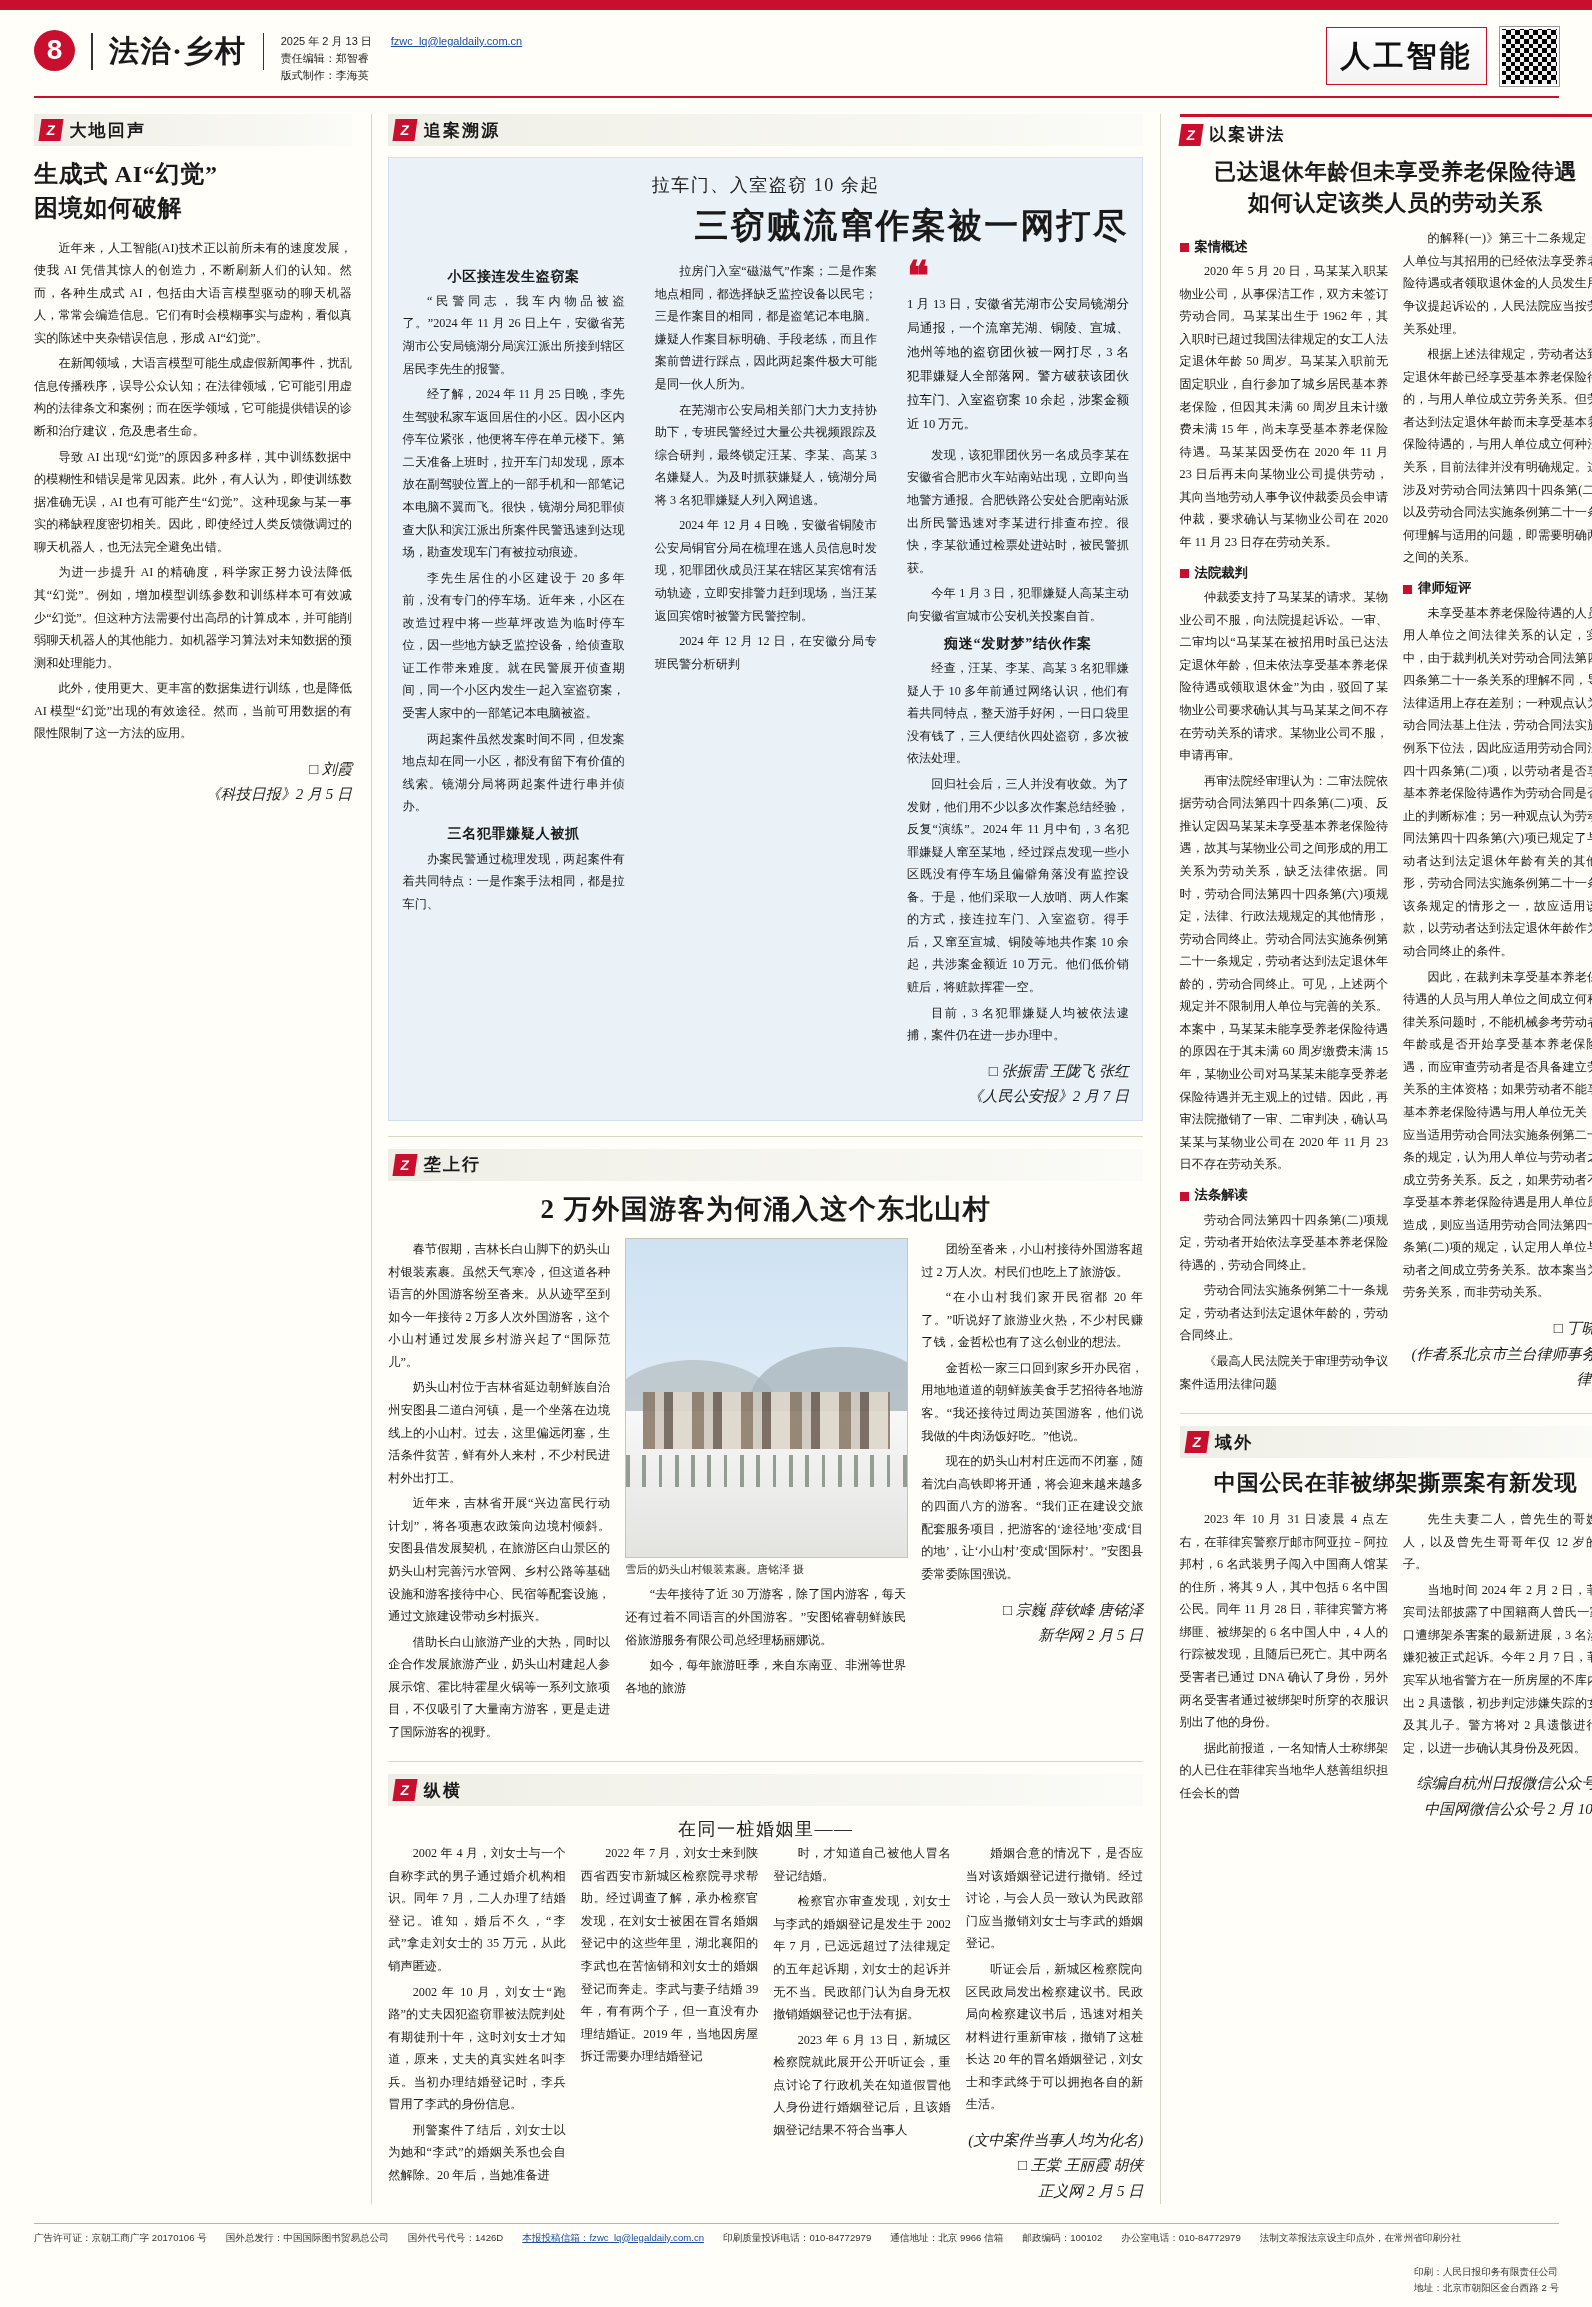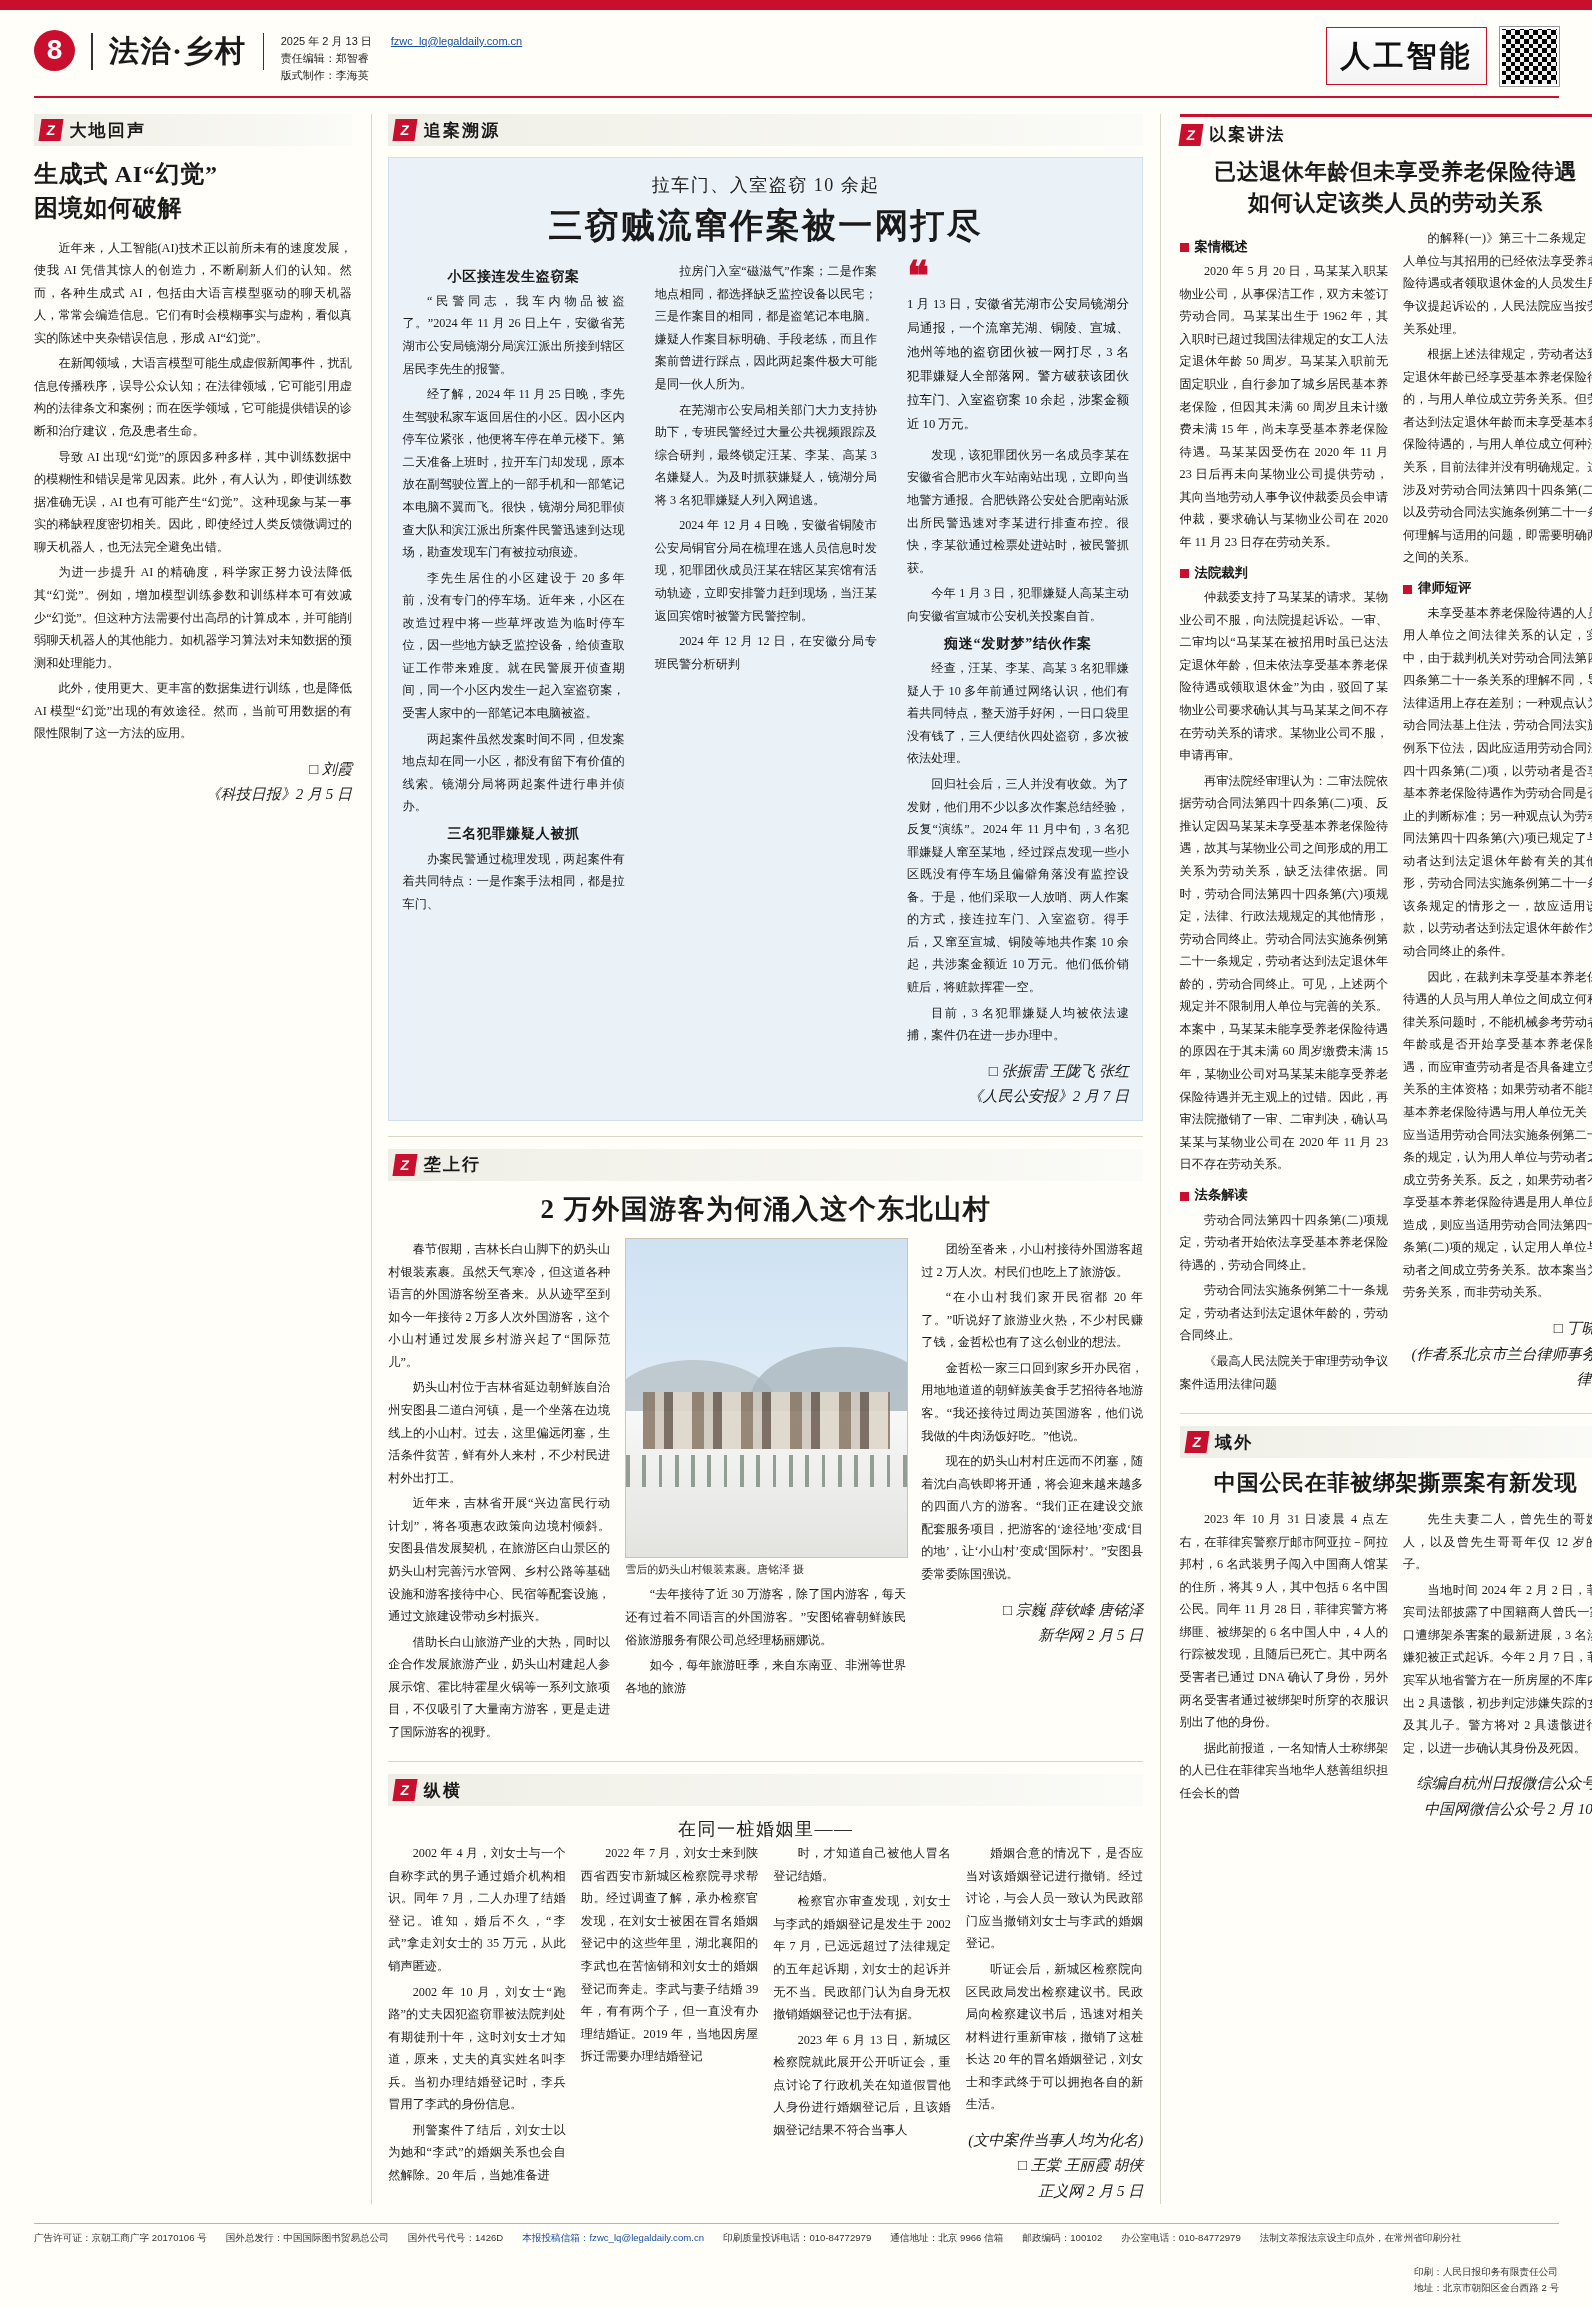--- a/index.html
+++ b/index.html
@@ -100,21 +100,21 @@
   .flag.shade{
     background:linear-gradient(90deg,#efeee6,#fbfbf7);
     padding:4.4px 6px;
   }
   .flag.redline{
     border-top:3px solid #c8102e;padding-top:6px;
   }
 
   
   h1.head{
-    font-size:34px;font-weight:bold;text-align:center;margin:7.4px 0 12px 0;
+    font-size:34px;font-weight:bold;text-align:right;margin:7.4px 0 12px 0;
     letter-spacing:2.2px;line-height:1.3;
   }
   h2.head{
     font-size:27px;font-weight:bold;text-align:center;margin:6px 0 10.4px 0;
     letter-spacing:1.5px;line-height:1.35;
   }
   h3.head{
     font-size:22px;font-weight:bold;text-align:center;margin:4.4px 0 9px 0;
     letter-spacing:0.7px;line-height:1.4;
   }
@@ -192,21 +192,21 @@
 
   
   .footer{
     border-top:0.7px solid #b9b4a6;
     margin-top:19px;
     padding:7.4px 0 13.3px 0;
     font-size:9.6px;color:#333;
     display:flex;gap:19px;flex-wrap:wrap;align-items:flex-start;
     font-family:"Liberation Sans",sans-serif;
   }
-  .footer .mail{color:#1a4fa0;text-align:center;}
+  .footer .mail{color:#1a4fa0;text-decoration:underline;text-align:center;}
   .footer .last{margin-left:auto;text-align:left;line-height:1.7;}
   .sep-line{border-top:0.7px solid #d9d5c8;margin:15px 0 12px 0;}
 </style>
 </head>
 <body>
 
 <div class="page">
 
   <div class="topbar"></div>
 

